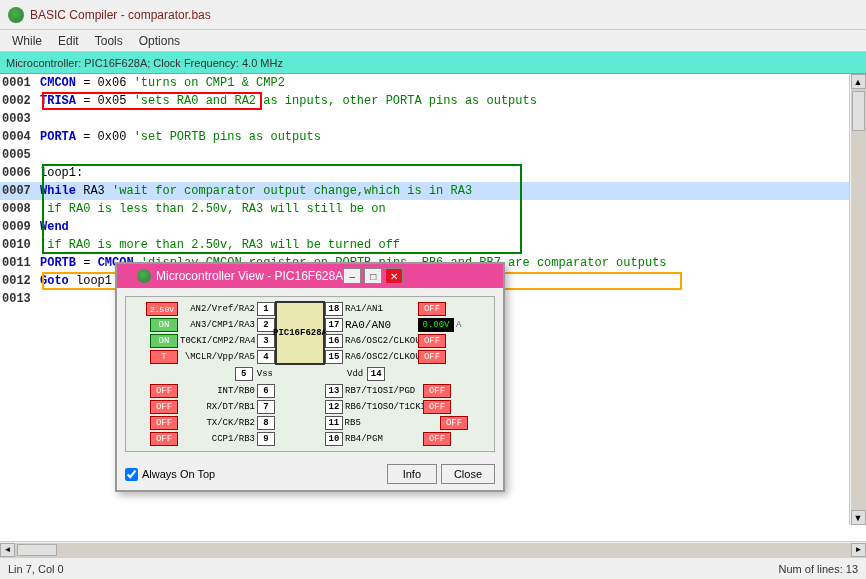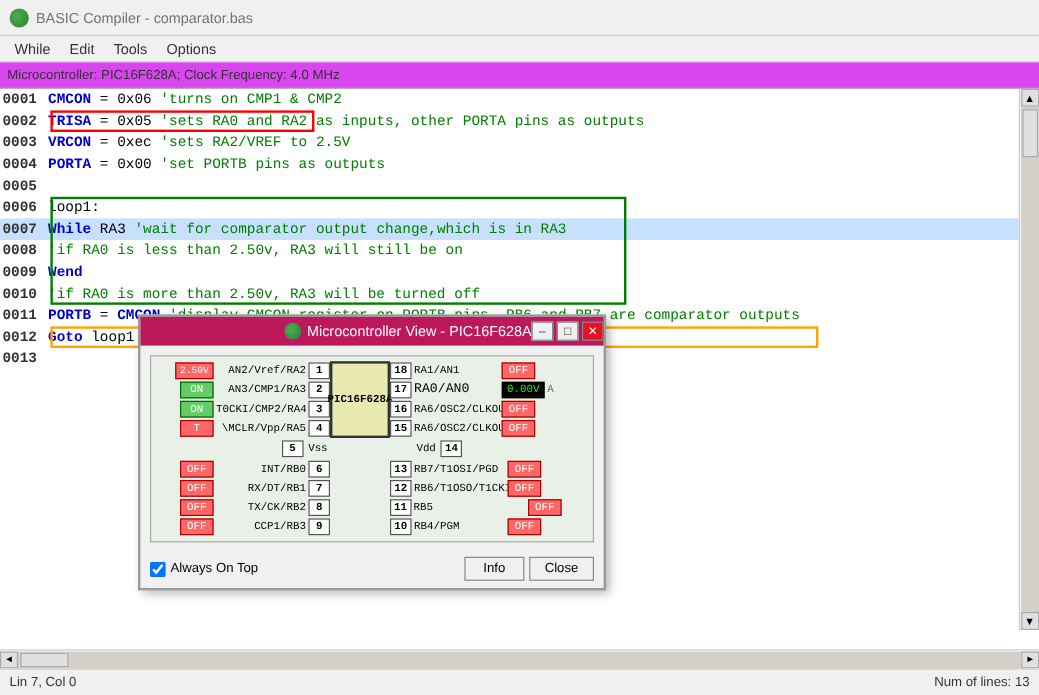--- a/index.html
+++ b/index.html
@@ -13,41 +13,41 @@
       align-items: center;
       padding: 0 8px;
       border-bottom: 1px solid #ccc;
     }
     #title-icon {
       width: 16px; height: 16px; margin-right: 6px;
       background: radial-gradient(circle at 40% 40%, #4CAF50, #2e7d32);
       border-radius: 50%;
       display: inline-block;
     }
-    #title-text { font-size: 12px; color: #737373; }
+    #title-text { font-size: 12px; color: #7f1d1d; }
 
     
     #menu-bar {
       background: #f0f0f0;
       height: 22px;
       display: flex;
       align-items: center;
       padding: 0 4px;
       border-bottom: 1px solid #ccc;
     }
     .menu-item {
       padding: 2px 8px;
       font-size: 12px;
       cursor: pointer;
       color: #333;
     }
 
     
     #info-bar {
-      background: #d946ef;
+      background: #5eead4;
       height: 22px;
       display: flex;
       align-items: center;
       padding: 0 6px;
       border-bottom: 1px solid #999;
       font-size: 11px;
       color: #333;
     }
 
     .code-line {
@@ -140,26 +140,26 @@
       position: absolute;
       top: 262px;
       left: 115px;
       width: 390px;
       background: #f0f0f0;
       border: 2px solid #999;
       box-shadow: 3px 3px 8px rgba(0,0,0,0.3);
       pointer-events: all;
     }
     #modal-title-bar {
-      background: #be185d;
+      background: #ec4899;
       height: 24px;
       display: flex;
       align-items: center;
-      justify-content: flex-end;
-      padding: 0 0;
+      justify-content: flex-start;
+      padding: 0 20px;
       color: white;
       font-size: 12px;
     }
     #modal-title-icon {
       width: 14px; height: 14px;
       background: radial-gradient(circle at 40% 40%, #4CAF50, #2e7d32);
       border-radius: 50%;
       margin-right: 5px;
     }
     #modal-title-left {
@@ -346,21 +346,20 @@
         <span class="line-code normal"><span class="kw">CMCON</span> = 0x06  <span class="comment">'turns on CMP1 &amp; CMP2</span></span>
       </div>
 
       <div class="code-line">
         <span class="line-num">0002</span>
         <span class="line-code normal"><span class="kw">TRISA</span> = 0x05  <span class="comment">'sets RA0 and RA2 as inputs, other PORTA pins as outputs</span></span>
       </div>
 
       <div class="code-line">
         <span class="line-num">0003</span>
-        <span class="line-code normal"><span class="kw">VRCON</span> = 0xec  <span class="comment">'sets RA2/VREF to 2.5V</span></span>
       </div>
 
       <div class="code-line">
         <span class="line-num">0004</span>
         <span class="line-code normal"><span class="kw">PORTA</span> = 0x00  <span class="comment">'set PORTB pins as outputs</span></span>
       </div>
 
       <div class="code-line">
         <span class="line-num">0005</span>
         <span class="line-code">&nbsp;</span>

